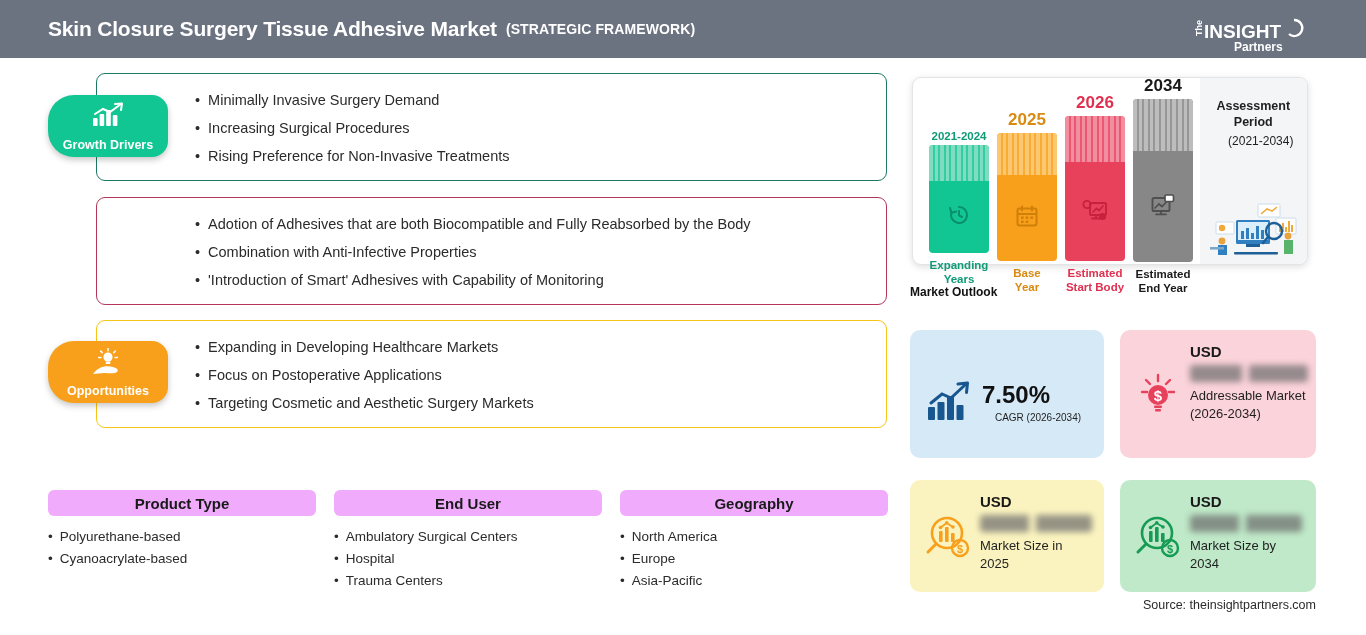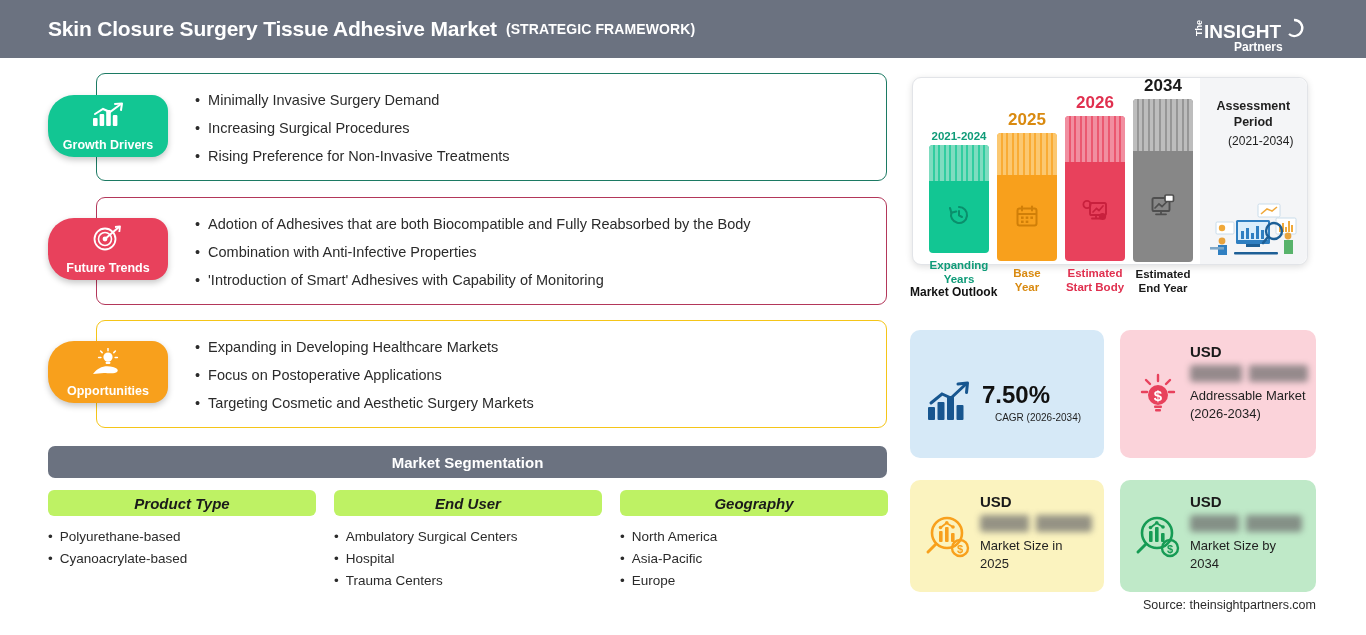--- a/index.html
+++ b/index.html
@@ -60,22 +60,22 @@
     background:#6b7280; border-radius:7px;
     display:flex; align-items:center; justify-content:center;
   }
   .seg-title span { color:#fff; font-size:15px; font-weight:bold; }
 
   .seg-col { position:absolute; top:432px; width:268px; }
   .seg-col-1 { left:48px; }
   .seg-col-2 { left:334px; }
   .seg-col-3 { left:620px; }
   .seg-head {
-    height:26px; background:#bef264; border-radius:6px;
-    display:flex; align-items:center; justify-content:center;font-style:italic;
+    height:26px; background:#f0abfc; border-radius:6px;
+    display:flex; align-items:center; justify-content:center;
   }
   .seg-head span { font-size:15px; font-weight:bold; color:#1a1a1a; }
   .seg-list { margin-top:10px; }
   .seg-item { font-size:13.5px; color:#2b2b2b; line-height:22px; white-space:nowrap; }
   .seg-item::before { content:"\2022"; margin-right:7px; }
 
   
   .right-col { position:absolute; left:900px; top:58px; width:466px; height:577px; }
 
   .assess-card {
@@ -181,32 +181,20 @@
       </span>
       <span class="badge-label">Growth Drivers</span>
     </div>
 
     <div class="sec sec-red">
       <div class="bullets">
         <div class="bullet">Adotion of Adhesives that are both Biocompatible and Fully Reabsorbed by the Body</div>
         <div class="bullet">Combination with Anti-Infective Properties</div>
         <div class="bullet">'Introduction of Smart' Adhesives with Capability of Monitoring</div>
       </div>
-    </div>
-    <div class="badge badge-red">
-      <span class="badge-icon">
-        <svg width="34" height="26" viewBox="0 0 34 26">
-          <circle cx="14" cy="14" r="10.5" fill="none" stroke="#fff" stroke-width="1.8"></circle>
-          <circle cx="14" cy="14" r="6.5" fill="none" stroke="#fff" stroke-width="1.6"></circle>
-          <circle cx="14" cy="14" r="2.4" fill="#fff"></circle>
-          <path d="M14 14 L28 2" stroke="#fff" stroke-width="2" stroke-linecap="round"></path>
-          <path d="M24 2 L29 1.4 L28.3 7" stroke="#fff" stroke-width="1.8" fill="none" stroke-linejoin="round"></path>
-        </svg>
-      </span>
-      <span class="badge-label">Future Trends</span>
     </div>
 
     <div class="sec sec-orange">
       <div class="bullets">
         <div class="bullet">Expanding in Developing Healthcare Markets</div>
         <div class="bullet">Focus on Postoperative Applications</div>
         <div class="bullet">Targeting Cosmetic and Aesthetic Surgery Markets</div>
       </div>
     </div>
     <div class="badge badge-orange">
@@ -220,23 +208,20 @@
             <line x1="27.4" y1="3" x2="25.8" y2="4.6"></line>
             <line x1="10.6" y1="9.6" x2="12.9" y2="9.6"></line>
             <line x1="29.4" y1="9.6" x2="27.1" y2="9.6"></line>
           </g>
           <path d="M5 26 C10 19 17 17 25 19 C29 20 31 22 29 24 C27 26 20 25 16 25 L5 26 Z" fill="#fff"></path>
         </svg>
       </span>
       <span class="badge-label">Opportunities</span>
     </div>
 
-    <div class="seg-title">
-      <span>Market Segmentation</span>
-    </div>
 
     <div class="seg-col seg-col-1">
       <div class="seg-head">
         <span>Product Type</span>
       </div>
       <div class="seg-list">
         <div class="seg-item">Polyurethane-based</div>
         <div class="seg-item">Cyanoacrylate-based</div>
       </div>
     </div>
@@ -251,22 +236,22 @@
         <div class="seg-item">Trauma Centers</div>
       </div>
     </div>
 
     <div class="seg-col seg-col-3">
       <div class="seg-head">
         <span>Geography</span>
       </div>
       <div class="seg-list">
         <div class="seg-item">North America</div>
+        <div class="seg-item">Europe</div>
         <div class="seg-item">Asia-Pacific</div>
-        <div class="seg-item">Europe</div>
       </div>
     </div>
   </div>
 
   <div class="right-col">
 
     <div class="assess-card">
       <div class="bars-area">
 
         <div class="bar-group" style="left:16px; top:52px;">

